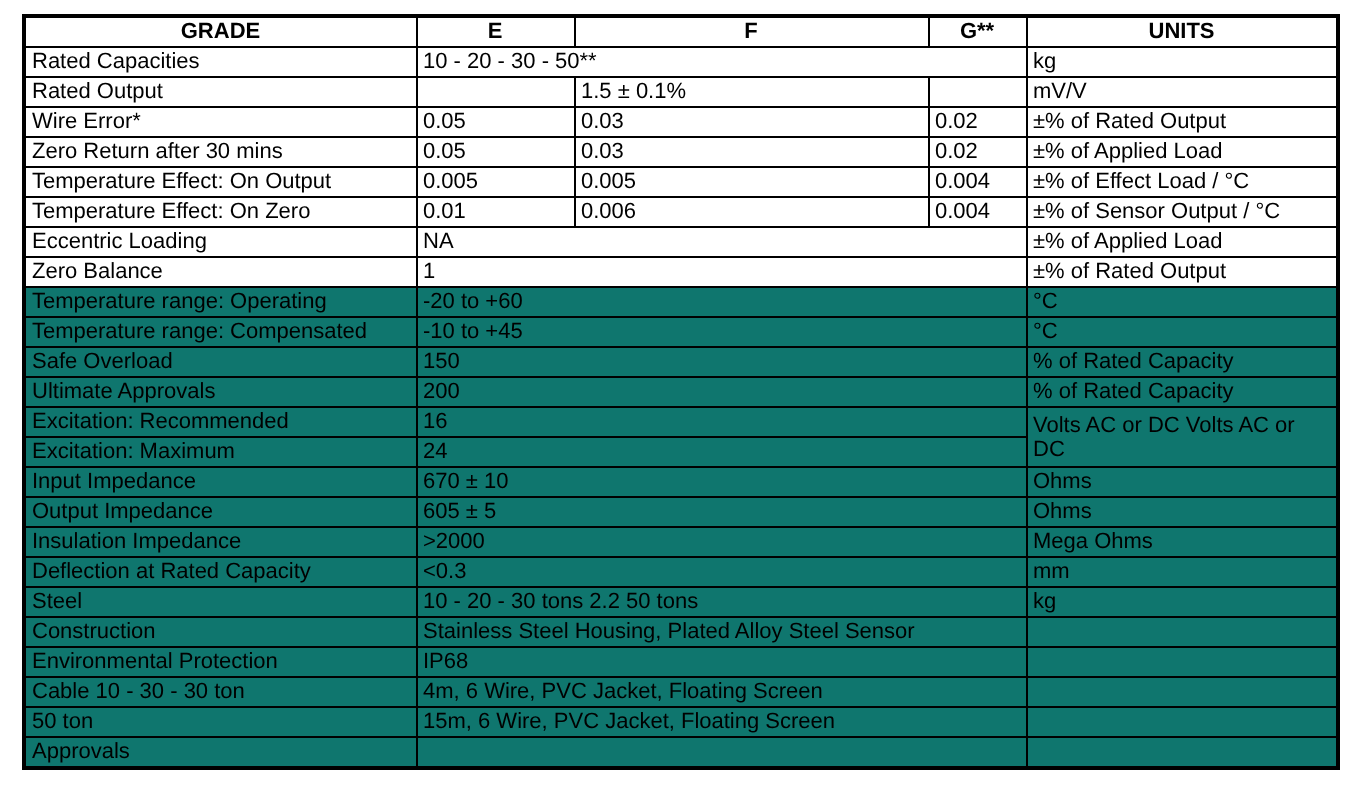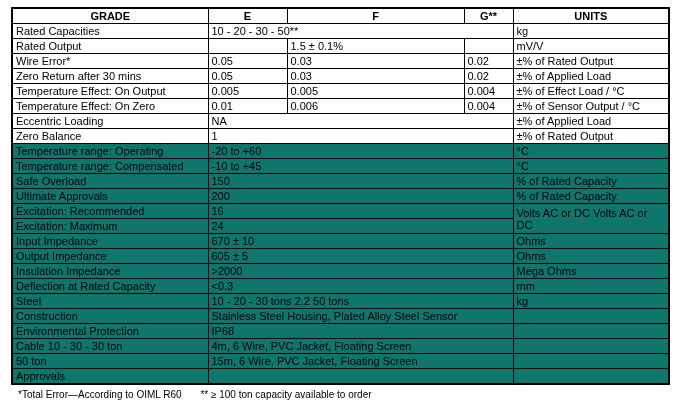--- a/index.html
+++ b/index.html
@@ -187,18 +187,14 @@
           <td class="units"></td>
         </tr>
         <tr class="shaded">
           <td class="lbl">Approvals</td>
           <td class="val" colspan="3"></td>
           <td class="units"></td>
         </tr>
       </tbody>
   </table>
 
-  <div class="footnotes">
-    <span class="fn1">*Total Error—According to OIML R60</span>
-    <span class="fn2">** ≥ 100 ton capacity available to order</span>
-  </div>
 
 </div>
 
 </body></html>

